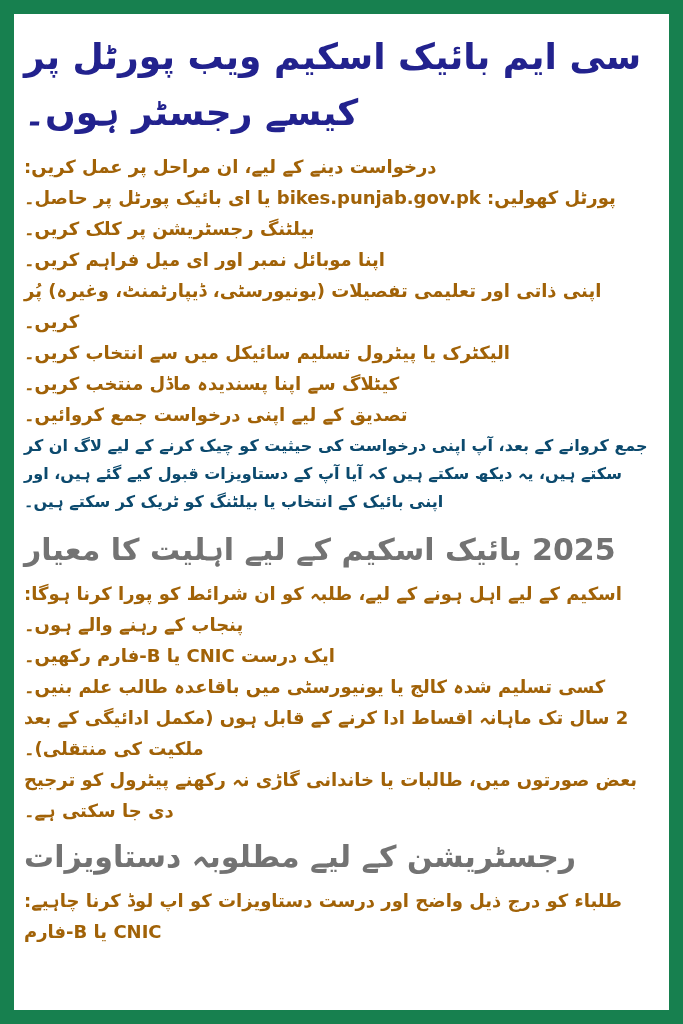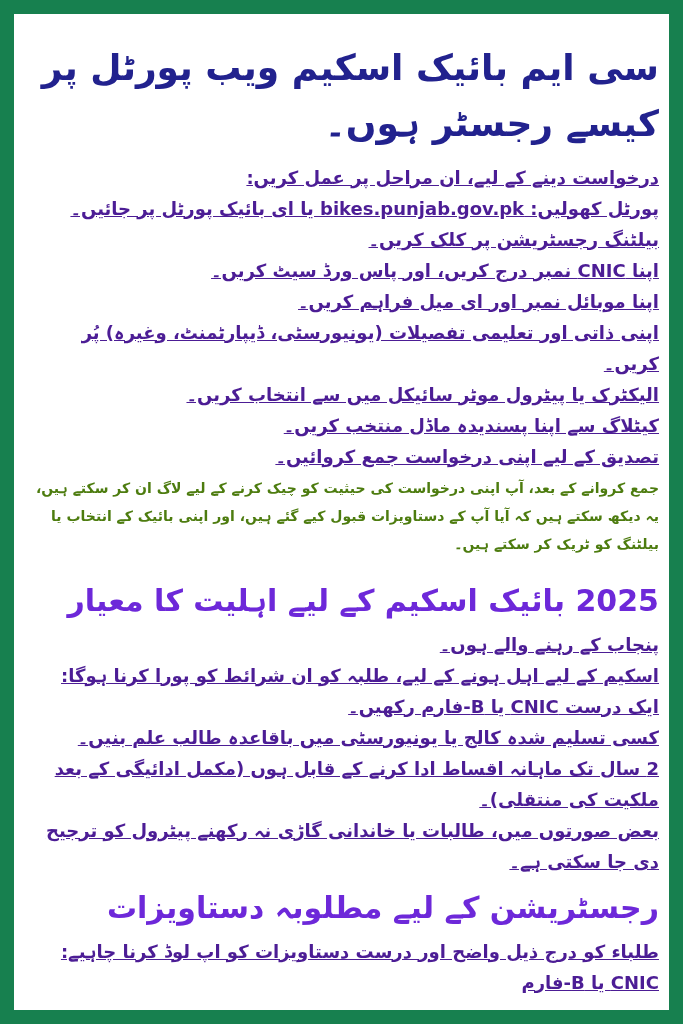--- a/index.html
+++ b/index.html
@@ -15,80 +15,78 @@
     box-sizing: border-box;
     background: #ffffff;
     border: 14px solid #17804f;
     overflow: hidden;
     direction: rtl;
   }
   .content {
     width: 100%;
     height: 100%;
     box-sizing: border-box;
-    padding: 20px 10px;
-    text-align: right;
+    padding: 9px 10px;
+    text-align: left;
     color: #000000;
   }
   .main-title {
     font-size: 36px;
     font-weight: bold;
     color: #22228e;
     line-height: 1.55;
     margin: 6px 0 10px 0;
   }
   .line {
     font-size: 18px;
     font-weight: bold;
     line-height: 31px;
-    color: #4c1d95;
-    text-decoration: underline;
+    color: #a16207;
   }
   .note {
-    font-size: 14px;
+    font-size: 16px;
     font-weight: bold;
     line-height: 28px;
-    margin: 2px auto 20px auto;
+    margin: 2px auto 11px auto;
     max-width: 640px;
-    color: #4d7c0f;
+    color: #0c4a6e;
   }
   .section-heading {
     font-size: 30px;
     font-weight: bold;
-    color: #6d28d9;
+    color: #737373;
     line-height: 1.5;
     margin: 8px 0 6px 0;
   }
 </style>
 </head>
 <body>
 
 <div class="poster">
   <div class="content">
 
     <div class="main-title">سی ایم بائیک اسکیم ویب پورٹل پر کیسے رجسٹر ہوں۔</div>
 
     <div class="line">درخواست دینے کے لیے، ان مراحل پر عمل کریں:</div>
 
-    <div class="line">پورٹل کھولیں: bikes.punjab.gov.pk یا ای بائیک پورٹل پر جائیں۔</div>
+    <div class="line">پورٹل کھولیں: bikes.punjab.gov.pk یا ای بائیک پورٹل پر حاصل۔</div>
     <div class="line">بیلٹنگ رجسٹریشن پر کلک کریں۔</div>
-    <div class="line">اپنا CNIC نمبر درج کریں، اور پاس ورڈ سیٹ کریں۔</div>
     <div class="line">اپنا موبائل نمبر اور ای میل فراہم کریں۔</div>
     <div class="line">اپنی ذاتی اور تعلیمی تفصیلات (یونیورسٹی، ڈیپارٹمنٹ، وغیرہ) پُر کریں۔</div>
-    <div class="line">الیکٹرک یا پیٹرول موٹر سائیکل میں سے انتخاب کریں۔</div>
+    <div class="line">الیکٹرک یا پیٹرول تسلیم سائیکل میں سے انتخاب کریں۔</div>
     <div class="line">کیٹلاگ سے اپنا پسندیدہ ماڈل منتخب کریں۔</div>
     <div class="line">تصدیق کے لیے اپنی درخواست جمع کروائیں۔</div>
 
     <div class="note">جمع کروانے کے بعد، آپ اپنی درخواست کی حیثیت کو چیک کرنے کے لیے لاگ ان کر سکتے ہیں، یہ دیکھ سکتے ہیں کہ آیا آپ کے دستاویزات قبول کیے گئے ہیں، اور اپنی بائیک کے انتخاب یا بیلٹنگ کو ٹریک کر سکتے ہیں۔</div>
 
     <div class="section-heading">2025 بائیک اسکیم کے لیے اہلیت کا معیار</div>
 
+    <div class="line">اسکیم کے لیے اہل ہونے کے لیے، طلبہ کو ان شرائط کو پورا کرنا ہوگا:</div>
+
     <div class="line">پنجاب کے رہنے والے ہوں۔</div>
-
-    <div class="line">اسکیم کے لیے اہل ہونے کے لیے، طلبہ کو ان شرائط کو پورا کرنا ہوگا:</div>
     <div class="line">ایک درست CNIC یا B-فارم رکھیں۔</div>
     <div class="line">کسی تسلیم شدہ کالج یا یونیورسٹی میں باقاعدہ طالب علم بنیں۔</div>
     <div class="line">2 سال تک ماہانہ اقساط ادا کرنے کے قابل ہوں (مکمل ادائیگی کے بعد ملکیت کی منتقلی)۔</div>
     <div class="line">بعض صورتوں میں، طالبات یا خاندانی گاڑی نہ رکھنے پیٹرول کو ترجیح دی جا سکتی ہے۔</div>
 
     <div class="section-heading">رجسٹریشن کے لیے مطلوبہ دستاویزات</div>
 
     <div class="line">طلباء کو درج ذیل واضح اور درست دستاویزات کو اپ لوڈ کرنا چاہیے:</div>
 
     <div class="line">CNIC یا B-فارم</div>

